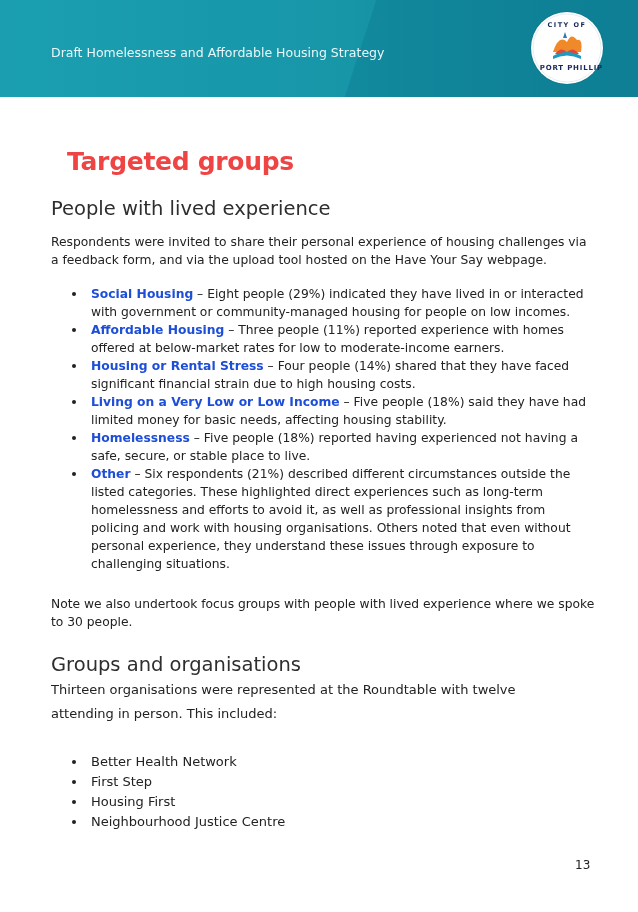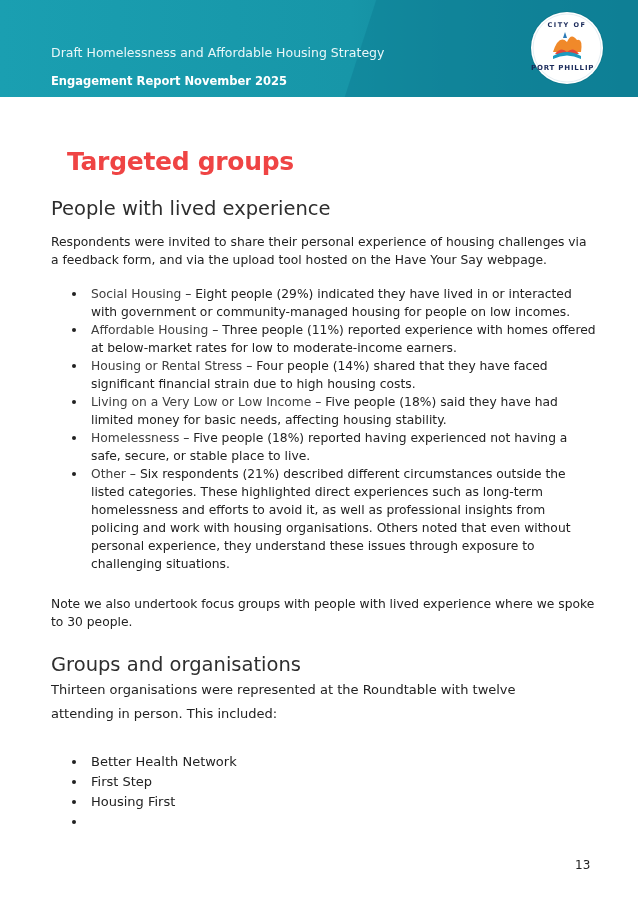--- a/index.html
+++ b/index.html
@@ -26,21 +26,21 @@
     .logo {
       position: absolute; left: 531px; top: 12px; width: 72px; height: 72px; border-radius: 50%;
       background: #ffffff; box-shadow: 0 0 0 1px rgba(0,0,0,0.05);
     }
     .logo svg { position: absolute; left: 0; top: 0; }
     .logo .ltxt-top {
       position: absolute; left: 0; top: 9px; width: 72px; text-align: center;
       font-size: 6.5px; font-weight: bold; color: #1a2a5a; letter-spacing: 1.5px;
     }
     .logo .ltxt-bot {
-      position: absolute; left: 0; top: 52px; width: 72px; text-align: left;
+      position: absolute; left: 0; top: 52px; width: 72px; text-align: right;
       font-size: 7px; font-weight: bold; color: #1a2a5a; letter-spacing: 0.8px;
     }
     h1 {
       position: absolute; left: 51px; top: 131px; margin: 16px; font-size: 25px; font-weight: bold;
       color: #ef4444; font-family: "DejaVu Sans", sans-serif; letter-spacing: -0.3px;
     }
     h2 {
       position: absolute; left: 51px; margin: 0; font-size: 19.5px; font-weight: normal;
       color: #2e2e2e;
     }
@@ -50,32 +50,31 @@
     }
     ul.bul {
       position: absolute; left: 51px; width: 545px; margin: 0; padding: 0; list-style: none;
     }
     ul.bul li {
       position: relative; padding-left: 40px; font-size: 12.3px; line-height: 18px; color: #222;
     }
     ul.bul li .dot {
       position: absolute; left: 21px; top: 7px; width: 4px; height: 4px; border-radius: 50%; background: #222;
     }
-    ul.bul li b { font-weight: normal; color: #404040; }
+    ul.bul li b { font-weight: bold; color: #1d4ed8; }
     ul.orgs li { line-height: 20px; font-size: 13px; }
     ul.orgs li .dot { top: 8px; }
     .pagenum { position: absolute; left: 575px; top: 858px; font-size: 12px; color: #222; }
   </style>
 </head>
 <body>
 
 <div class="header">
   <div class="shade"></div>
   <div class="title1">Draft Homelessness and Affordable Housing Strategy</div>
-  <div class="title2">Engagement Report November 2025</div>
   <div class="logo">
     <svg width="72" height="72" viewBox="0 0 72 72">
       <circle cx="36" cy="36" r="34" fill="#ffffff" stroke="#e6eef3" stroke-width="1"></circle>
       <path d="M22 40 Q28 22 36 30 Q40 20 46 28 Q52 26 50 40 Z" fill="#f0892a"></path>
       <path d="M24 42 Q30 34 36 40 Q42 34 48 42 Z" fill="#e2473b"></path>
       <path d="M22 44 Q36 36 50 44 L50 47 Q36 40 22 47 Z" fill="#1b9bc0"></path>
       <path d="M32 26 L34 20 L36 26 Z" fill="#2a7ab8"></path>
     </svg>
     <div class="ltxt-top">CITY OF</div>
     <div class="ltxt-bot">PORT PHILLIP</div>
@@ -100,16 +99,16 @@
 <p class="body" style="top:595px">Note we also undertook focus groups with people with lived experience where we spoke to 30 people.</p>
 
 <h2 style="top:653px">Groups and organisations</h2>
 
 <p class="body" style="top:678px; font-size:13px; line-height:24px; width:490px">Thirteen organisations were represented at the Roundtable with twelve attending in person. This included:</p>
 
 <ul class="bul orgs" style="top:752px">
   <li><span class="dot"></span><span>Better Health Network</span></li>
   <li><span class="dot"></span><span>First Step</span></li>
   <li><span class="dot"></span><span>Housing First</span></li>
-  <li><span class="dot"></span></li>
+  <li><span class="dot"></span><span>Neighbourhood Justice Centre</span></li>
 </ul>
 
 <div class="pagenum">13</div>
 
 </body></html>

